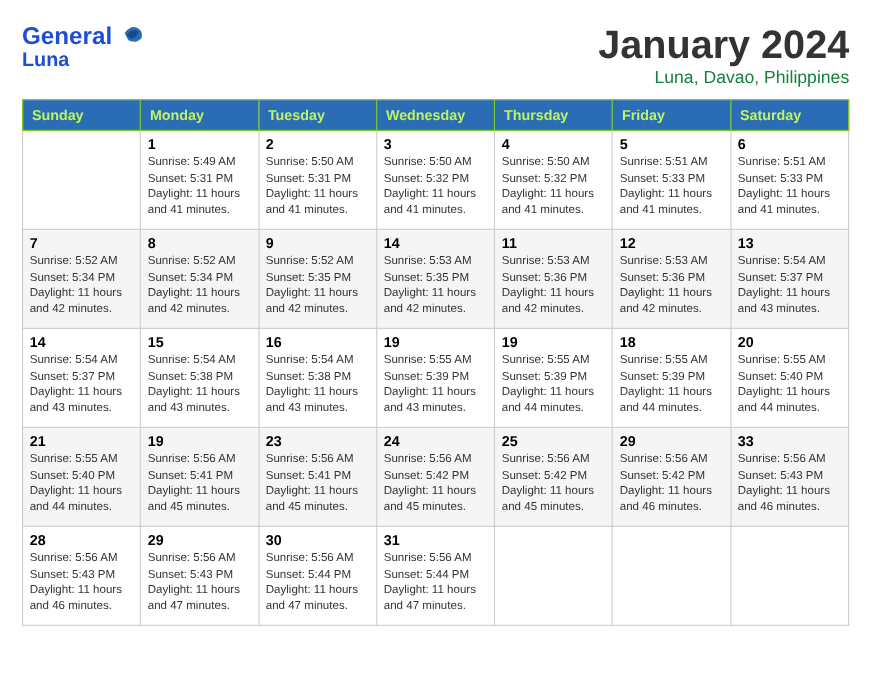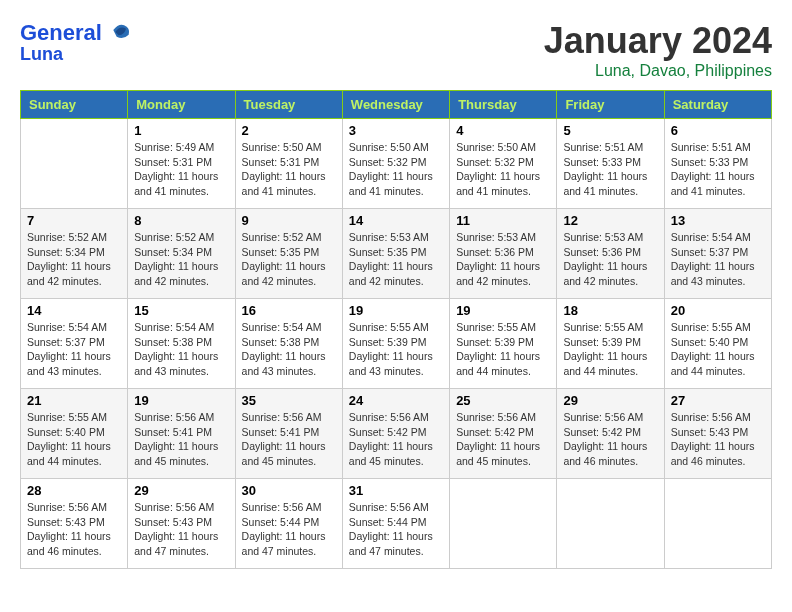--- a/index.html
+++ b/index.html
@@ -260,21 +260,21 @@
 Sunset: 5:40 PM
 Daylight: 11 hours and 44 minutes.</div>
         </td>
         <td>
           <div class="day-num">19</div>
           <div class="day-info" style="white-space: pre-line;">Sunrise: 5:56 AM
 Sunset: 5:41 PM
 Daylight: 11 hours and 45 minutes.</div>
         </td>
         <td>
-          <div class="day-num">35</div>
+          <div class="day-num">23</div>
           <div class="day-info" style="white-space: pre-line;">Sunrise: 5:56 AM
 Sunset: 5:41 PM
 Daylight: 11 hours and 45 minutes.</div>
         </td>
         <td>
           <div class="day-num">24</div>
           <div class="day-info" style="white-space: pre-line;">Sunrise: 5:56 AM
 Sunset: 5:42 PM
 Daylight: 11 hours and 45 minutes.</div>
         </td>
@@ -284,21 +284,21 @@
 Sunset: 5:42 PM
 Daylight: 11 hours and 45 minutes.</div>
         </td>
         <td>
           <div class="day-num">29</div>
           <div class="day-info" style="white-space: pre-line;">Sunrise: 5:56 AM
 Sunset: 5:42 PM
 Daylight: 11 hours and 46 minutes.</div>
         </td>
         <td>
-          <div class="day-num">27</div>
+          <div class="day-num">33</div>
           <div class="day-info" style="white-space: pre-line;">Sunrise: 5:56 AM
 Sunset: 5:43 PM
 Daylight: 11 hours and 46 minutes.</div>
         </td>
       </tr>
       <tr>
         <td>
           <div class="day-num">28</div>
           <div class="day-info" style="white-space: pre-line;">Sunrise: 5:56 AM
 Sunset: 5:43 PM

